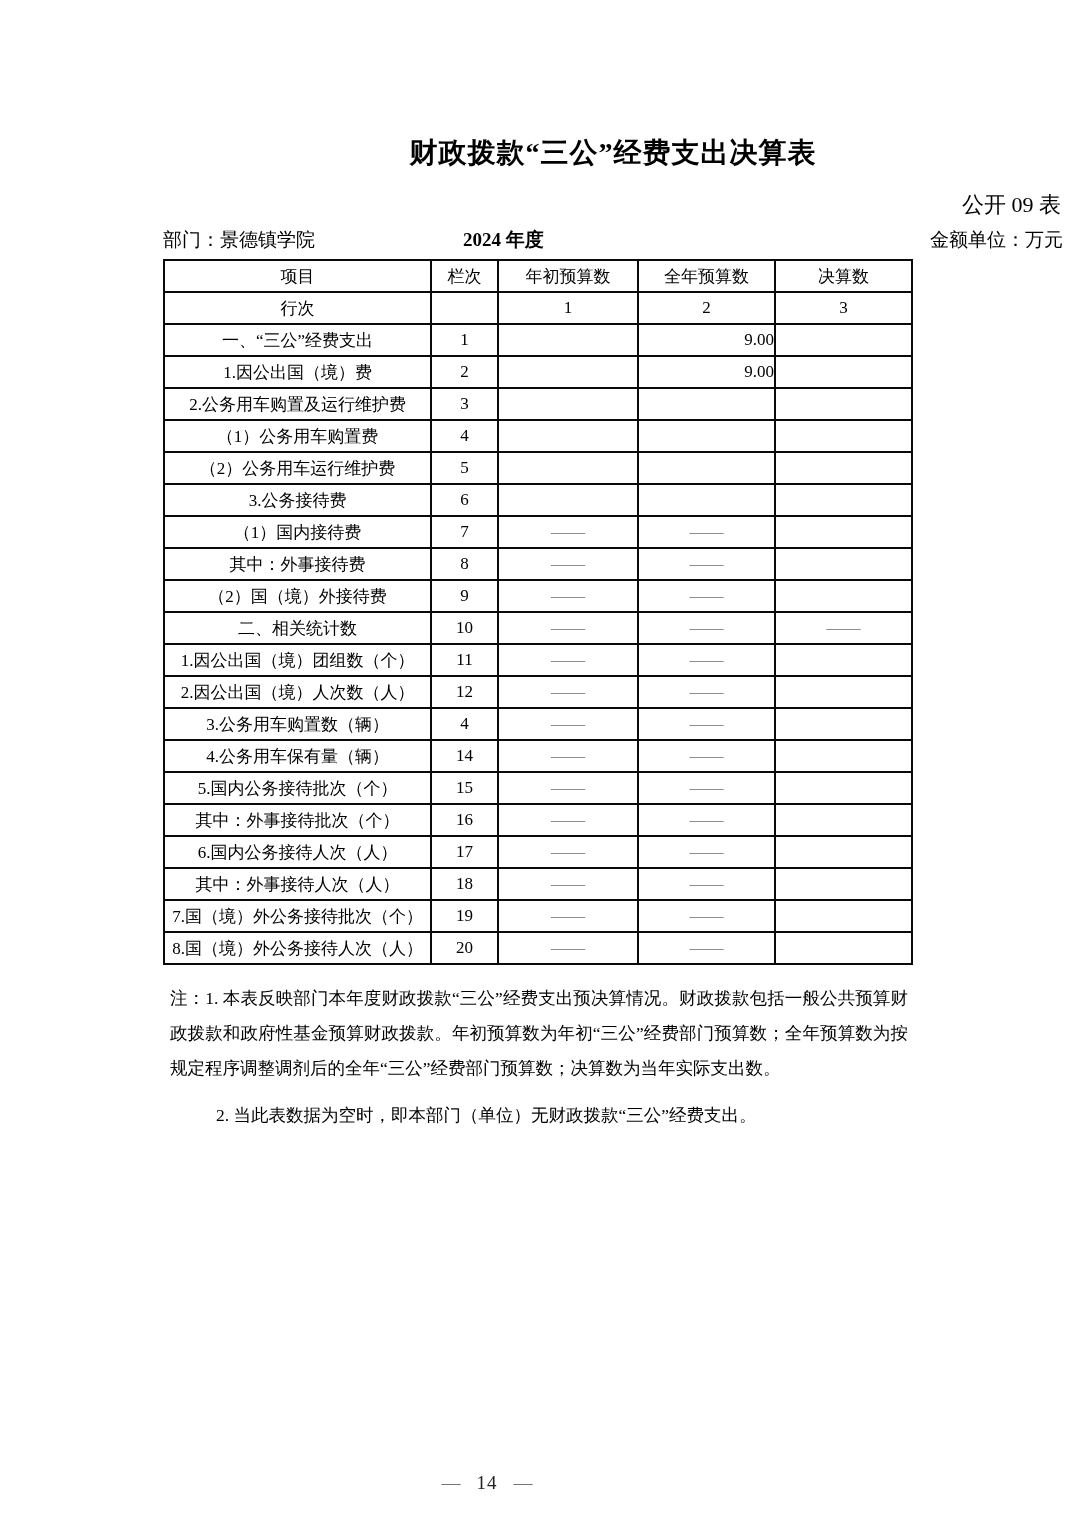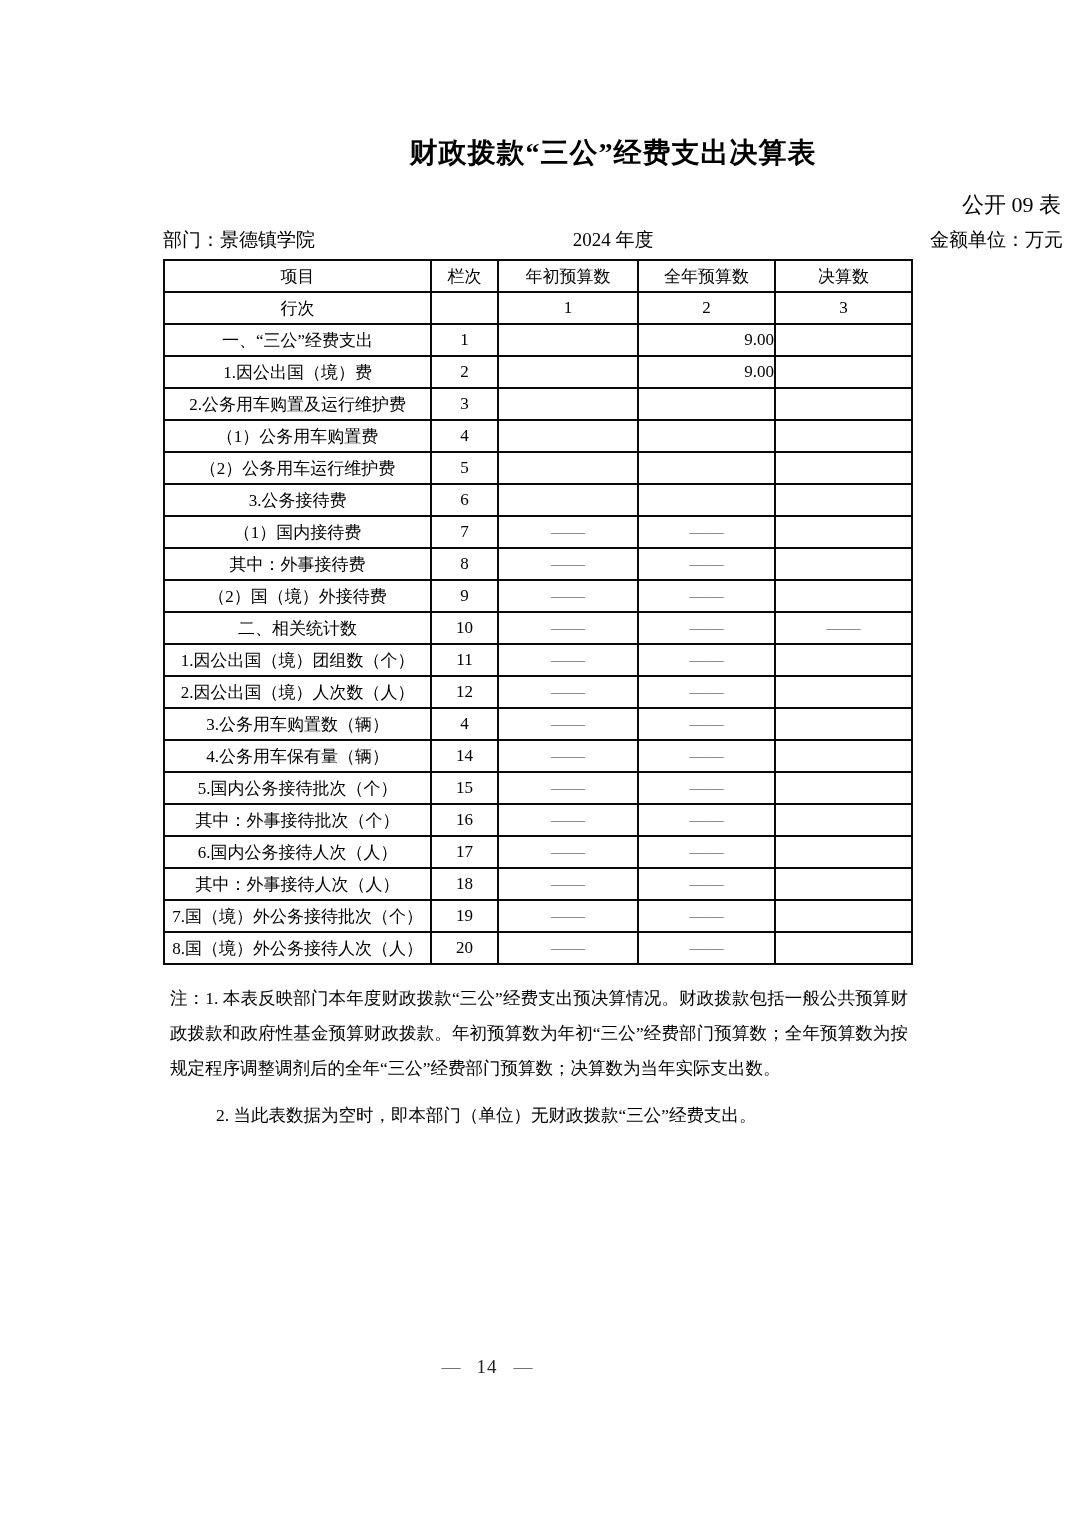--- a/index.html
+++ b/index.html
@@ -30,21 +30,21 @@
     font-size: 22px;
     padding-right: 2px;
   }
   .meta-row {
     margin-top: 7px;
     display: flex;
     align-items: baseline;
     font-size: 19px;
   }
   .meta-row .m-left  { flex: 1; text-align: left; }
-  .meta-row .m-mid   { flex: 1; text-align: center; }
+  .meta-row .m-mid   { flex: 1; text-align: left; font-weight: bold; }
   .meta-row .m-right { flex: 1; text-align: right; }
 
   table.fin-table {
     border-collapse: collapse;
     table-layout: fixed;
     width: 748px;
     margin-top: 6px;
   }
   .fin-table td {
     border: 2px solid #0a0a0a;
@@ -74,21 +74,21 @@
     text-align: justify;
   }
   .note-2 {
     margin-top: 12px;
     font-size: 17.5px;
     line-height: 35px;
     text-indent: 46px;
   }
   .page-number {
     position: absolute;
-    left: 0; top: 1356px;
+    left: 0; top: 1472px;
     width: 974px;
     text-align: center;
     font-size: 19px;
   }
   .page-number .dash { color: #6e6e6e; padding: 0 16px; }
   .page-number .num  { color: #222; letter-spacing: 1px; }
 </style>
 </head>
 <body>
 

